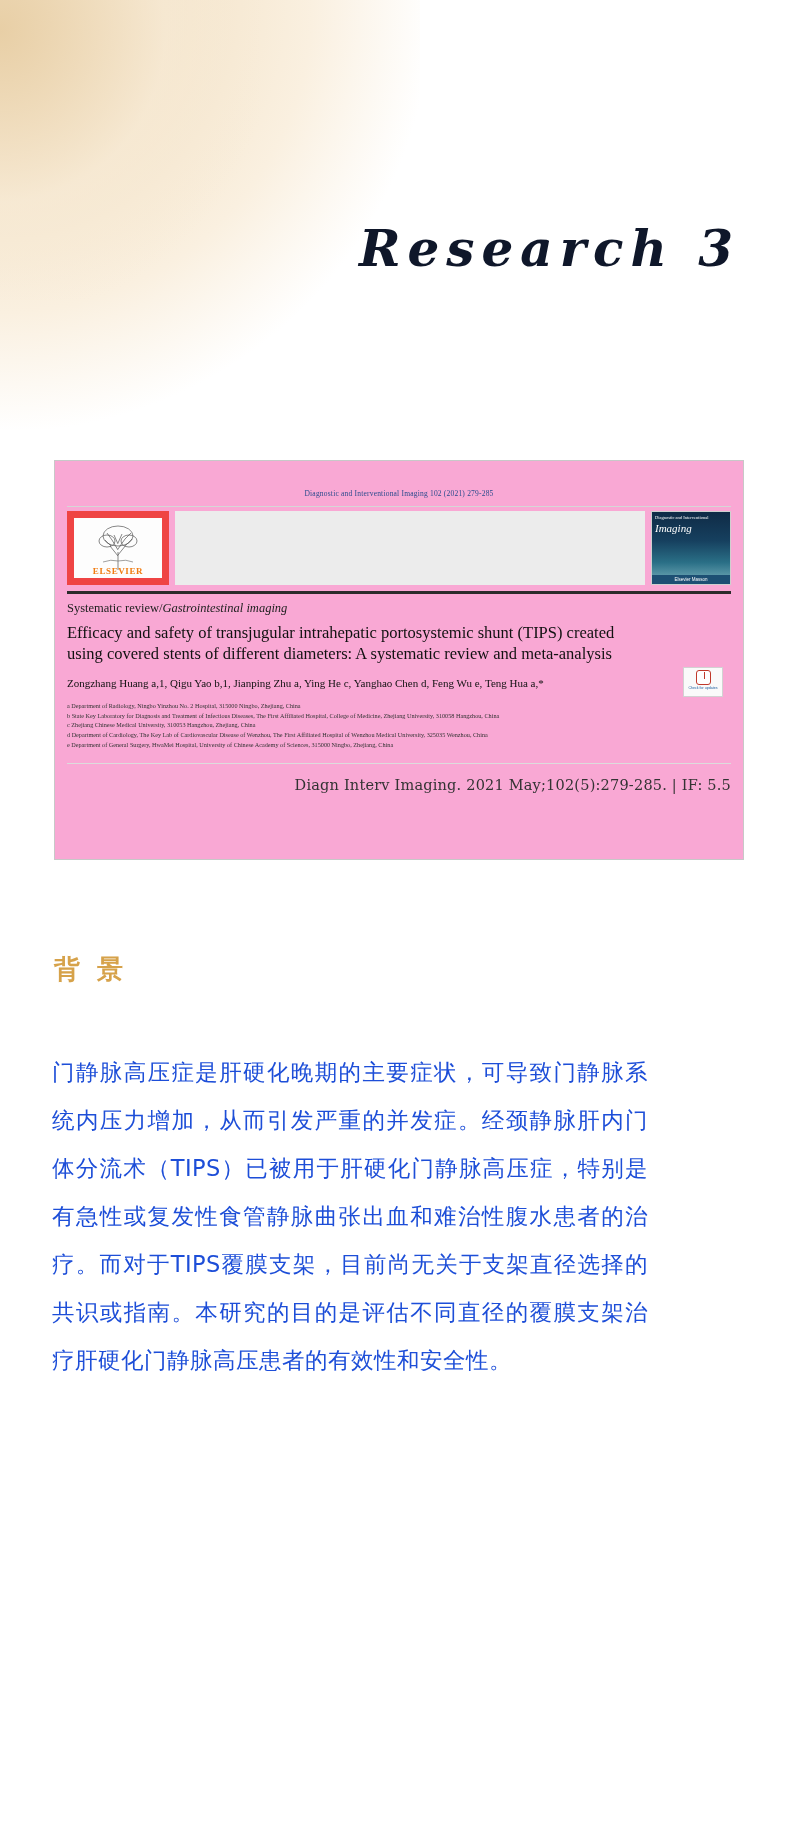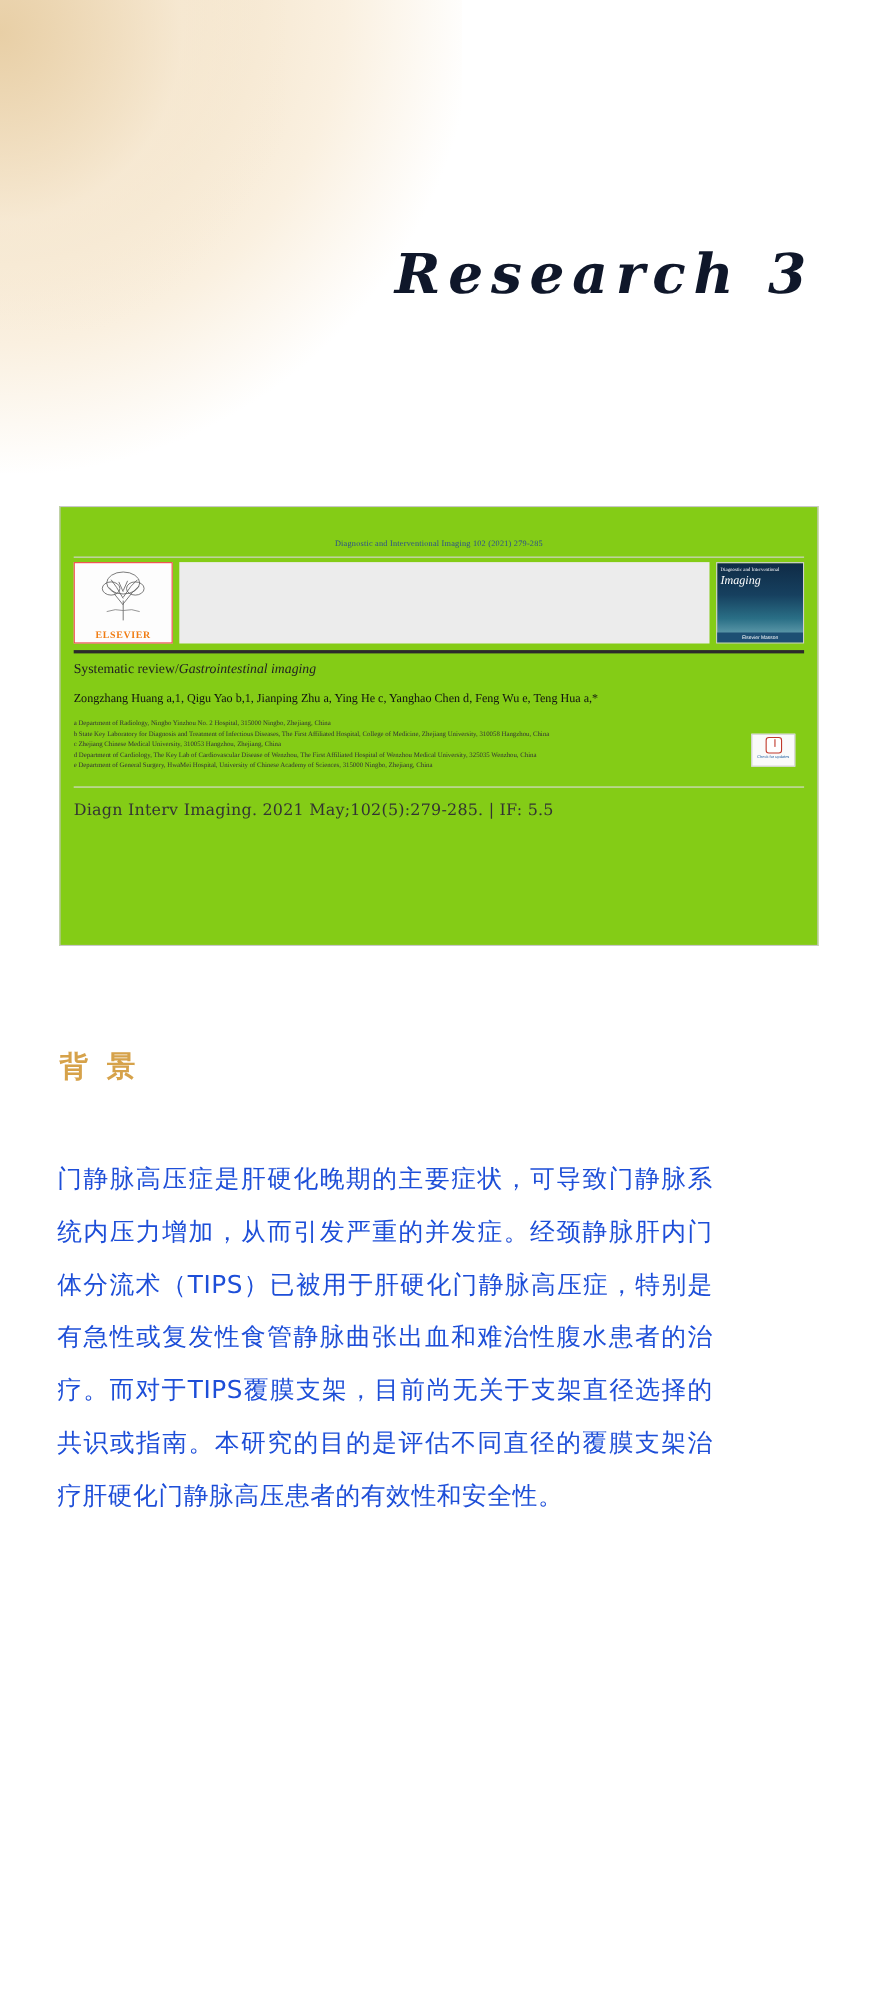--- a/index.html
+++ b/index.html
@@ -70,21 +70,21 @@
   }
 
   
   .paper-card {
     position: absolute;
     left: 54px;
     top: 460px;
     width: 690px;
     height: 400px;
     border: 1px solid #c8c8c8;
-    background: #84cc16;
+    background: #f9a8d4;
     box-sizing: border-box;
     padding: 10px 12px 8px 12px;
   }
   .paper-inner {
     width: 100%;
     height: 100%;
     position: relative;
   }
   .journal-line {
     text-align: center;
@@ -97,21 +97,21 @@
   .masthead {
     display: flex;
     align-items: stretch;
     margin-top: 8px;
     height: 74px;
     border-top: 1px solid #d6d6d6;
     padding-top: 4px;
   }
   .elsevier-logo {
     width: 88px;
-    border: 1px solid #ef4444;
+    border: 7px solid #ef4444;
     background: #fdfdfd;
     position: relative;
     display: flex;
     flex-direction: column;
     justify-content: flex-end;
   }
   .tree {
     position: absolute;
     left: 50%;
     top: 4px;
@@ -230,21 +230,21 @@
   }
   .cm-label { font-size: 3.6px; color:#1b5c9e; line-height:1.2;}
   .paper-divider {
     border-top: 1px solid #dcdcdc;
     margin-top: 14px;
   }
   .citation {
     font-family: "DejaVu Serif", serif;
     font-size: 14.5px;
     color: #333;
-    text-align: left;
+    text-align: right;
     margin-top: 13px;
     letter-spacing: .2px;
   }
 
   
   .section-heading {
     position: absolute;
     left: 54px;
     top: 952px;
     font-family: "DejaVu Serif", serif;
@@ -306,20 +306,21 @@
           <div class="cover-bottom">Elsevier Masson</div>
         </div>
       </div>
 
       <div class="rule-thick"></div>
 
       <div class="section-kicker">
         <span>Systematic review/</span><i>Gastrointestinal imaging</i>
       </div>
 
+      <div class="paper-title">Efficacy and safety of transjugular intrahepatic portosystemic shunt (TIPS) created using covered stents of different diameters: A systematic review and meta-analysis</div>
 
       <div class="authors">Zongzhang Huang a,1, Qigu Yao b,1, Jianping Zhu a, Ying He c, Yanghao Chen d, Feng Wu e, Teng Hua a,*</div>
 
       <div class="affils">
         <div>a Department of Radiology, Ningbo Yinzhou No. 2 Hospital, 315000 Ningbo, Zhejiang, China</div>
         <div>b State Key Laboratory for Diagnosis and Treatment of Infectious Diseases, The First Affiliated Hospital, College of Medicine, Zhejiang University, 310058 Hangzhou, China</div>
         <div>c Zhejiang Chinese Medical University, 310053 Hangzhou, Zhejiang, China</div>
         <div>d Department of Cardiology, The Key Lab of Cardiovascular Disease of Wenzhou, The First Affiliated Hospital of Wenzhou Medical University, 325035 Wenzhou, China</div>
         <div>e Department of General Surgery, HwaMei Hospital, University of Chinese Academy of Sciences, 315000 Ningbo, Zhejiang, China</div>
       </div>

